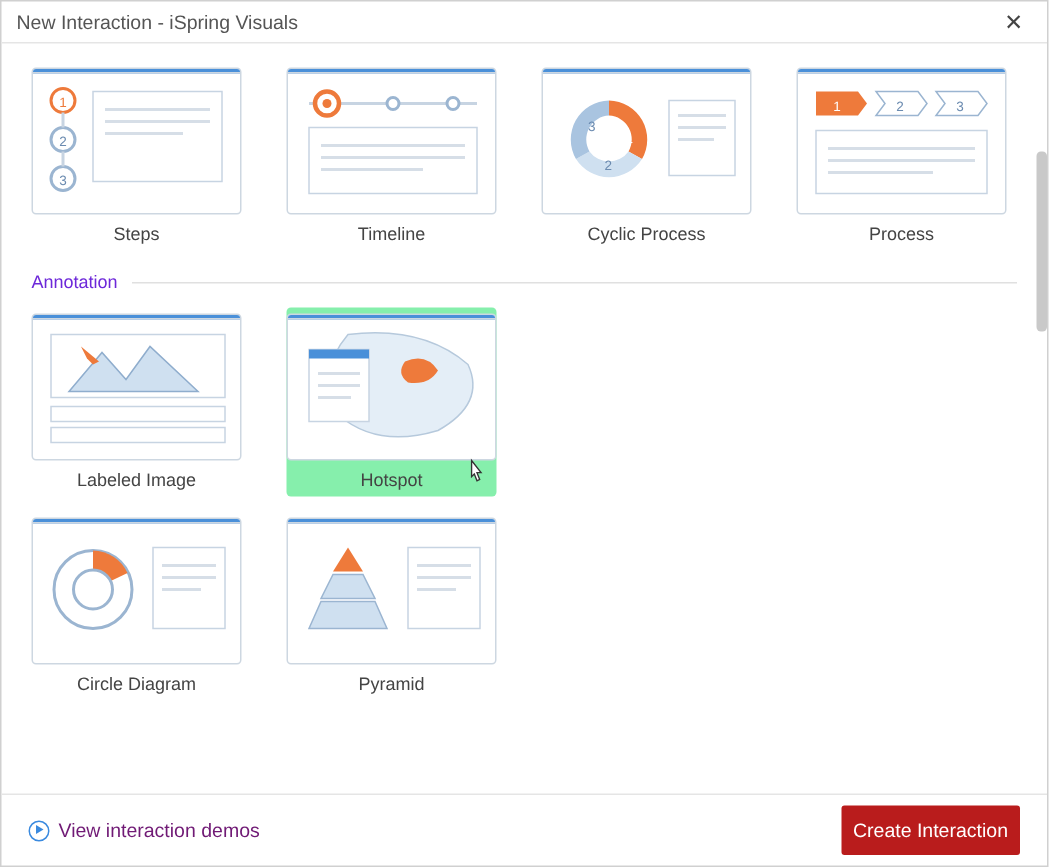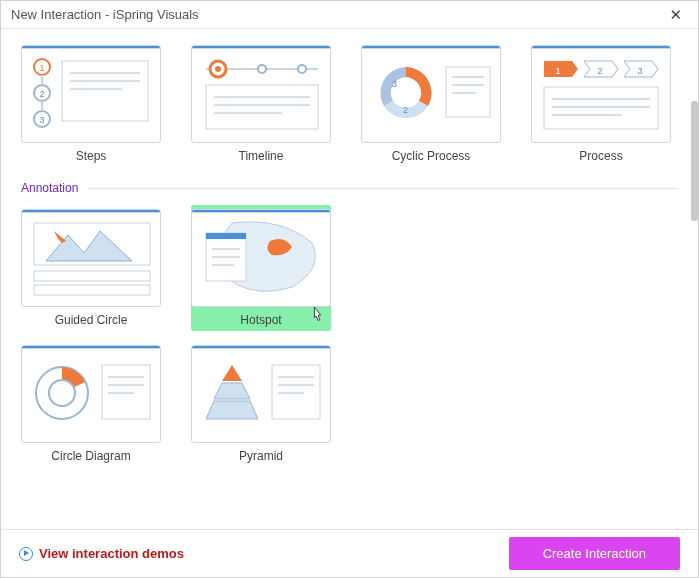--- a/index.html
+++ b/index.html
@@ -114,46 +114,45 @@
     border-top: 1px solid #e5e5e5;
     display: flex;
     align-items: center;
     justify-content: space-between;
     padding: 0 18px;
   }
   .demo-link {
     display: flex;
     align-items: center;
     gap: 6px;
-    color: #b91c1c;
+    color: #701a75;
     font-size: 13px;
     cursor: pointer;
-    font-weight: bold;
   }
   .demo-link .play {
     width: 14px;
     height: 14px;
     border: 1.5px solid #3a8adf;
     border-radius: 50%;
     position: relative;
   }
   .demo-link .play::after {
     content: "";
     position: absolute;
     left: 4px;
     top: 2.5px;
     border-left: 5px solid #3a8adf;
     border-top: 3.5px solid transparent;
     border-bottom: 3.5px solid transparent;
   }
   .create-btn {
-    background: #d946ef;
+    background: #b91c1c;
     color: #fff;
     border: none;
-    padding: 9px 34px;
+    padding: 9px 8px;
     font-size: 13px;
     border-radius: 2px;
     cursor: pointer;
   }
   .cursor-ptr {
     position: absolute;
     width: 18px;
     height: 22px;
     right: 4px;
     bottom: 4px;
@@ -273,21 +272,21 @@
             <div class="thumb-body">
           <svg width="140" height="90" viewBox="0 0 140 90">
             <rect x="12" y="10" width="116" height="42" fill="#fff" stroke="#c7d4e2"></rect>
             <path d="M24,48 L46,22 L62,40 L78,18 L110,48 Z" fill="#cfe0f0" stroke="#8fadcd"></path>
             <path d="M32,18 L44,28 L40,30 L36,26 Z" fill="#ee7a3b"></path>
             <rect x="12" y="58" width="116" height="10" fill="#fff" stroke="#c7d4e2"></rect>
             <rect x="12" y="72" width="116" height="10" fill="#fff" stroke="#c7d4e2"></rect>
           </svg>
         </div>
           </div>
-        <div class="item-label">Guided Circle</div>
+        <div class="item-label">Labeled Image</div>
       </div>
 
       <div class="item selected" style="position:relative;">
         <div class="thumb">
             <div class="thumb-top"></div>
             <div class="thumb-body">
           <svg width="140" height="90" viewBox="0 0 140 90">
             <path d="M40,10 Q90,4 120,30 Q132,56 100,74 Q60,86 34,64 Q18,36 40,10 Z" fill="#e4eef7" stroke="#b6c9dc"></path>
             <path d="M78,28 Q92,22 100,34 Q94,44 80,42 Q72,36 78,28 Z" fill="#ee7a3b"></path>
             <rect x="14" y="20" width="40" height="48" fill="#fff" stroke="#c7d4e2"></rect>

